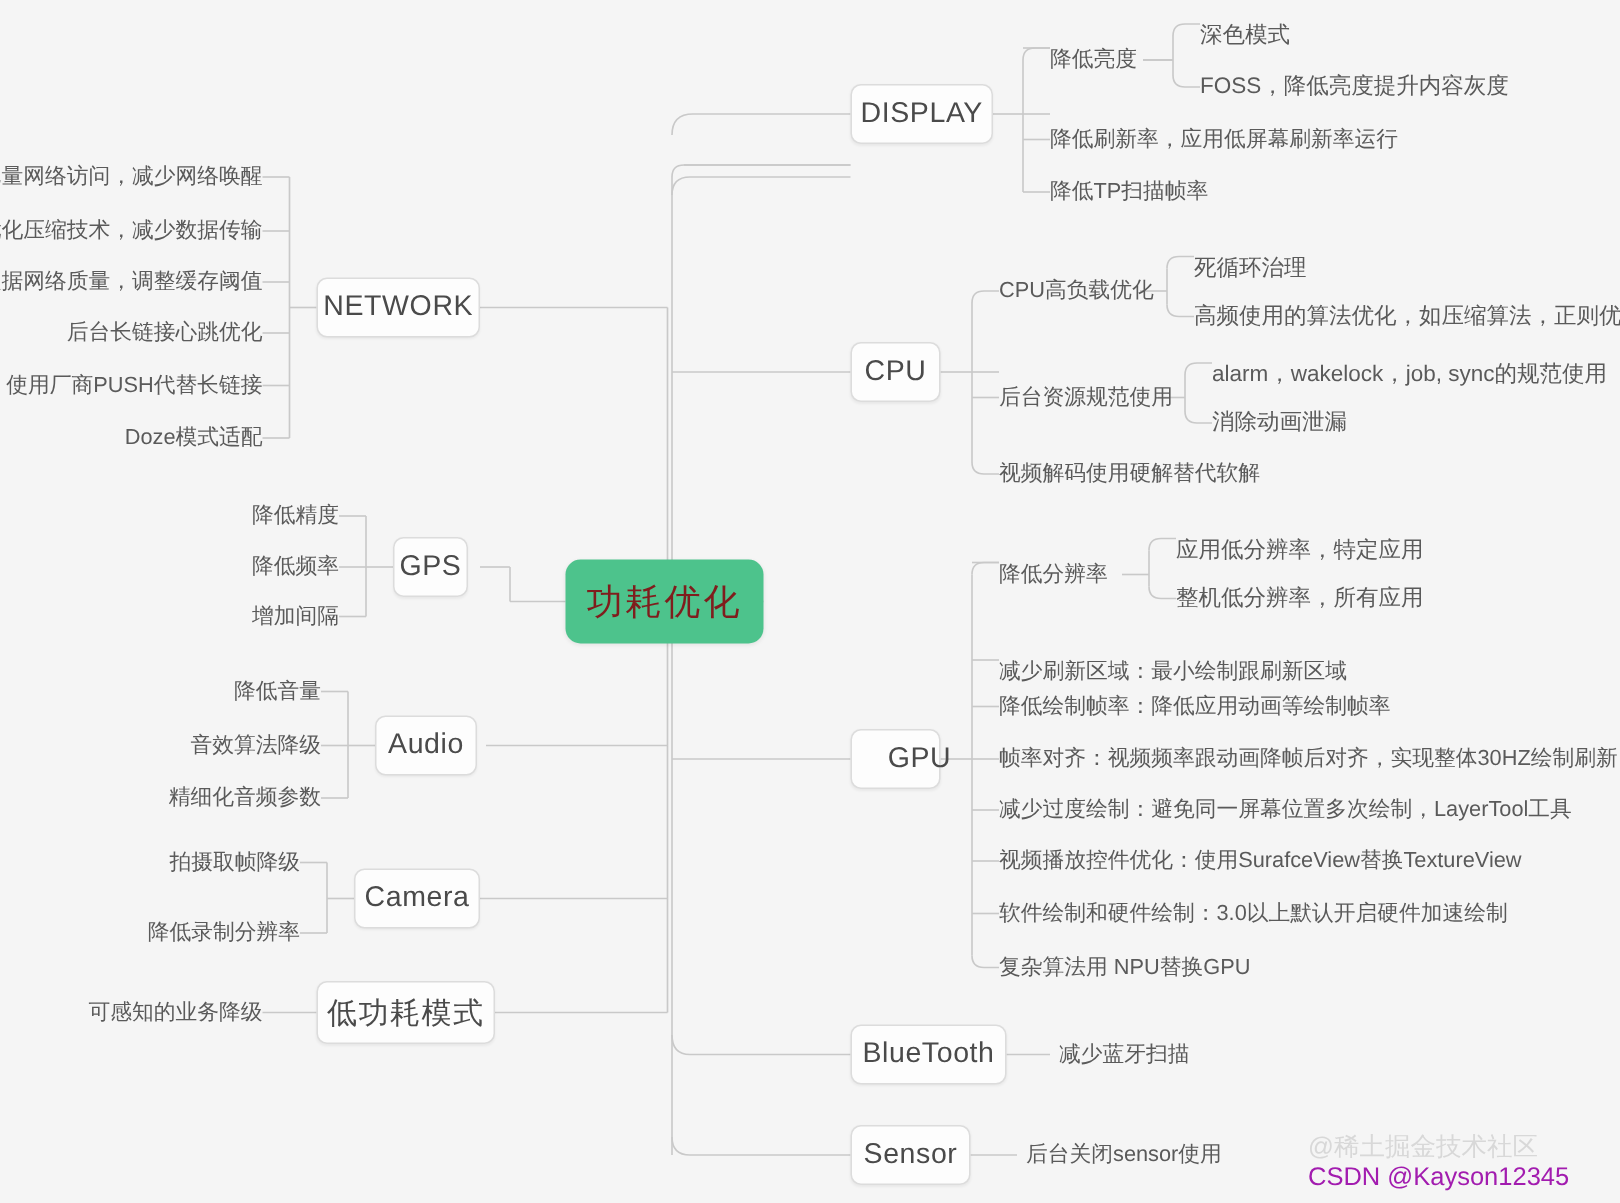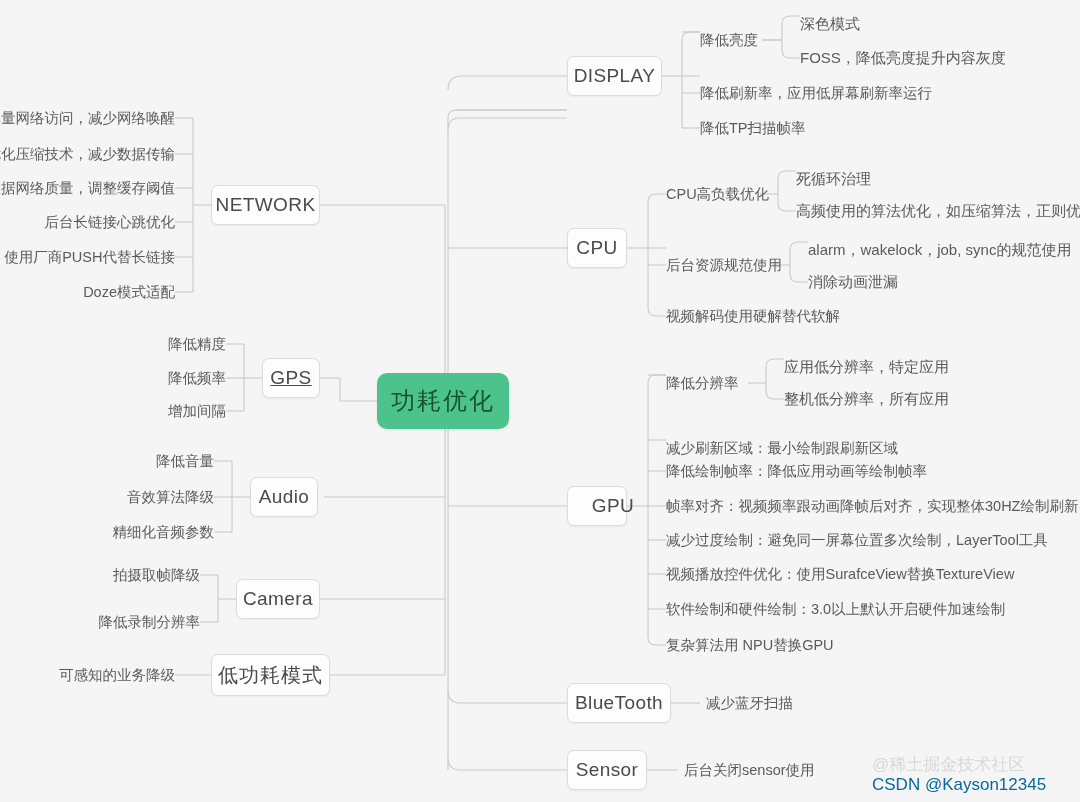--- a/index.html
+++ b/index.html
@@ -52,21 +52,21 @@
   }
   .node.lv1.cn {
     font-size: 20px;
     letter-spacing: 1px;
   }
   .root {
     position: absolute;
     box-sizing: border-box;
     background: #4dc38c;
     border-radius: 10px;
-    color: #14532d;
+    color: #7f1d1d;
     font-size: 24px;
     letter-spacing: 2px;
     display: flex;
     align-items: center;
     justify-content: center;
     white-space: nowrap;
     box-shadow: 0 1px 3px rgba(0,0,0,0.08);
   }
 
   
@@ -85,21 +85,21 @@
   
   .watermark {
     position: absolute;
     color: #d8d8d8;
     font-size: 17px;
     line-height: 20px;
     white-space: nowrap;
     text-align: left;
     user-select: none;
   }
-  .watermark .w2 { color: #0369a1; }
+  .watermark .w2 { color: #a21caf; }
 </style>
 </head>
 <body>
 
 <div id="canvas">
 
   <svg class="wires" viewBox="0 0 1080 802">
 
     <path d="M509,401 L448,401"></path>
     <path d="M448,401 L448,242"></path>
@@ -231,21 +231,21 @@
   </div>
 
   <div class="node lv1" style="left:567px; top:750px; width:80px;">
     <span>Sensor</span>
   </div>
 
   <div class="node lv1" style="left:211px; top:185px; width:109px;">
     <span>NETWORK</span>
   </div>
 
-  <div class="node lv1" style="left:262px; top:358px; width:58px;text-decoration:underline;">
+  <div class="node lv1" style="left:262px; top:358px; width:50px;">
     <span>GPS</span>
   </div>
 
   <div class="node lv1" style="left:250px; top:477px; width:68px;">
     <span>Audio</span>
   </div>
 
   <div class="node lv1" style="left:236px; top:579px; width:84px;">
     <span>Camera</span>
   </div>

